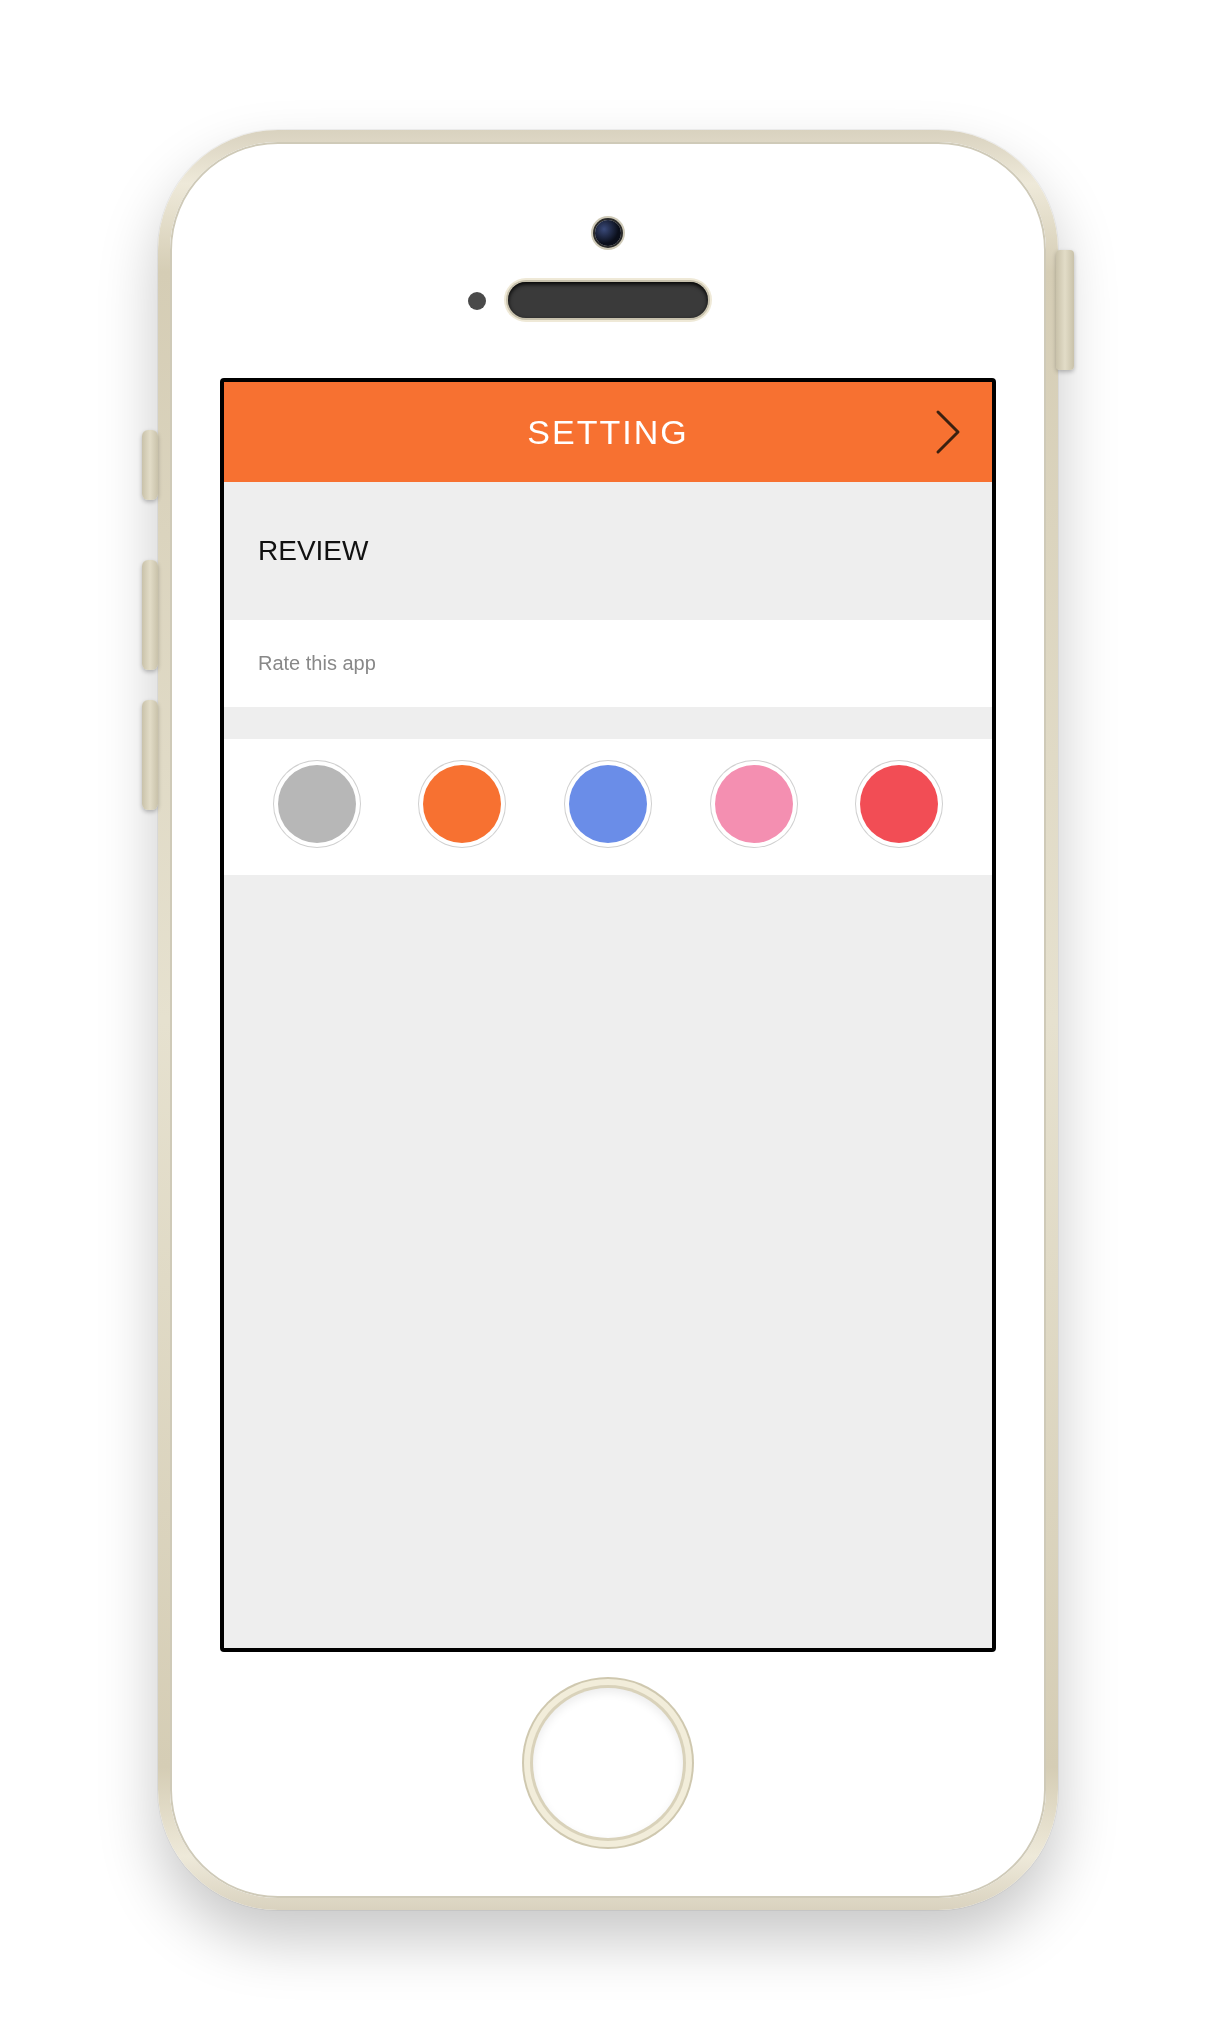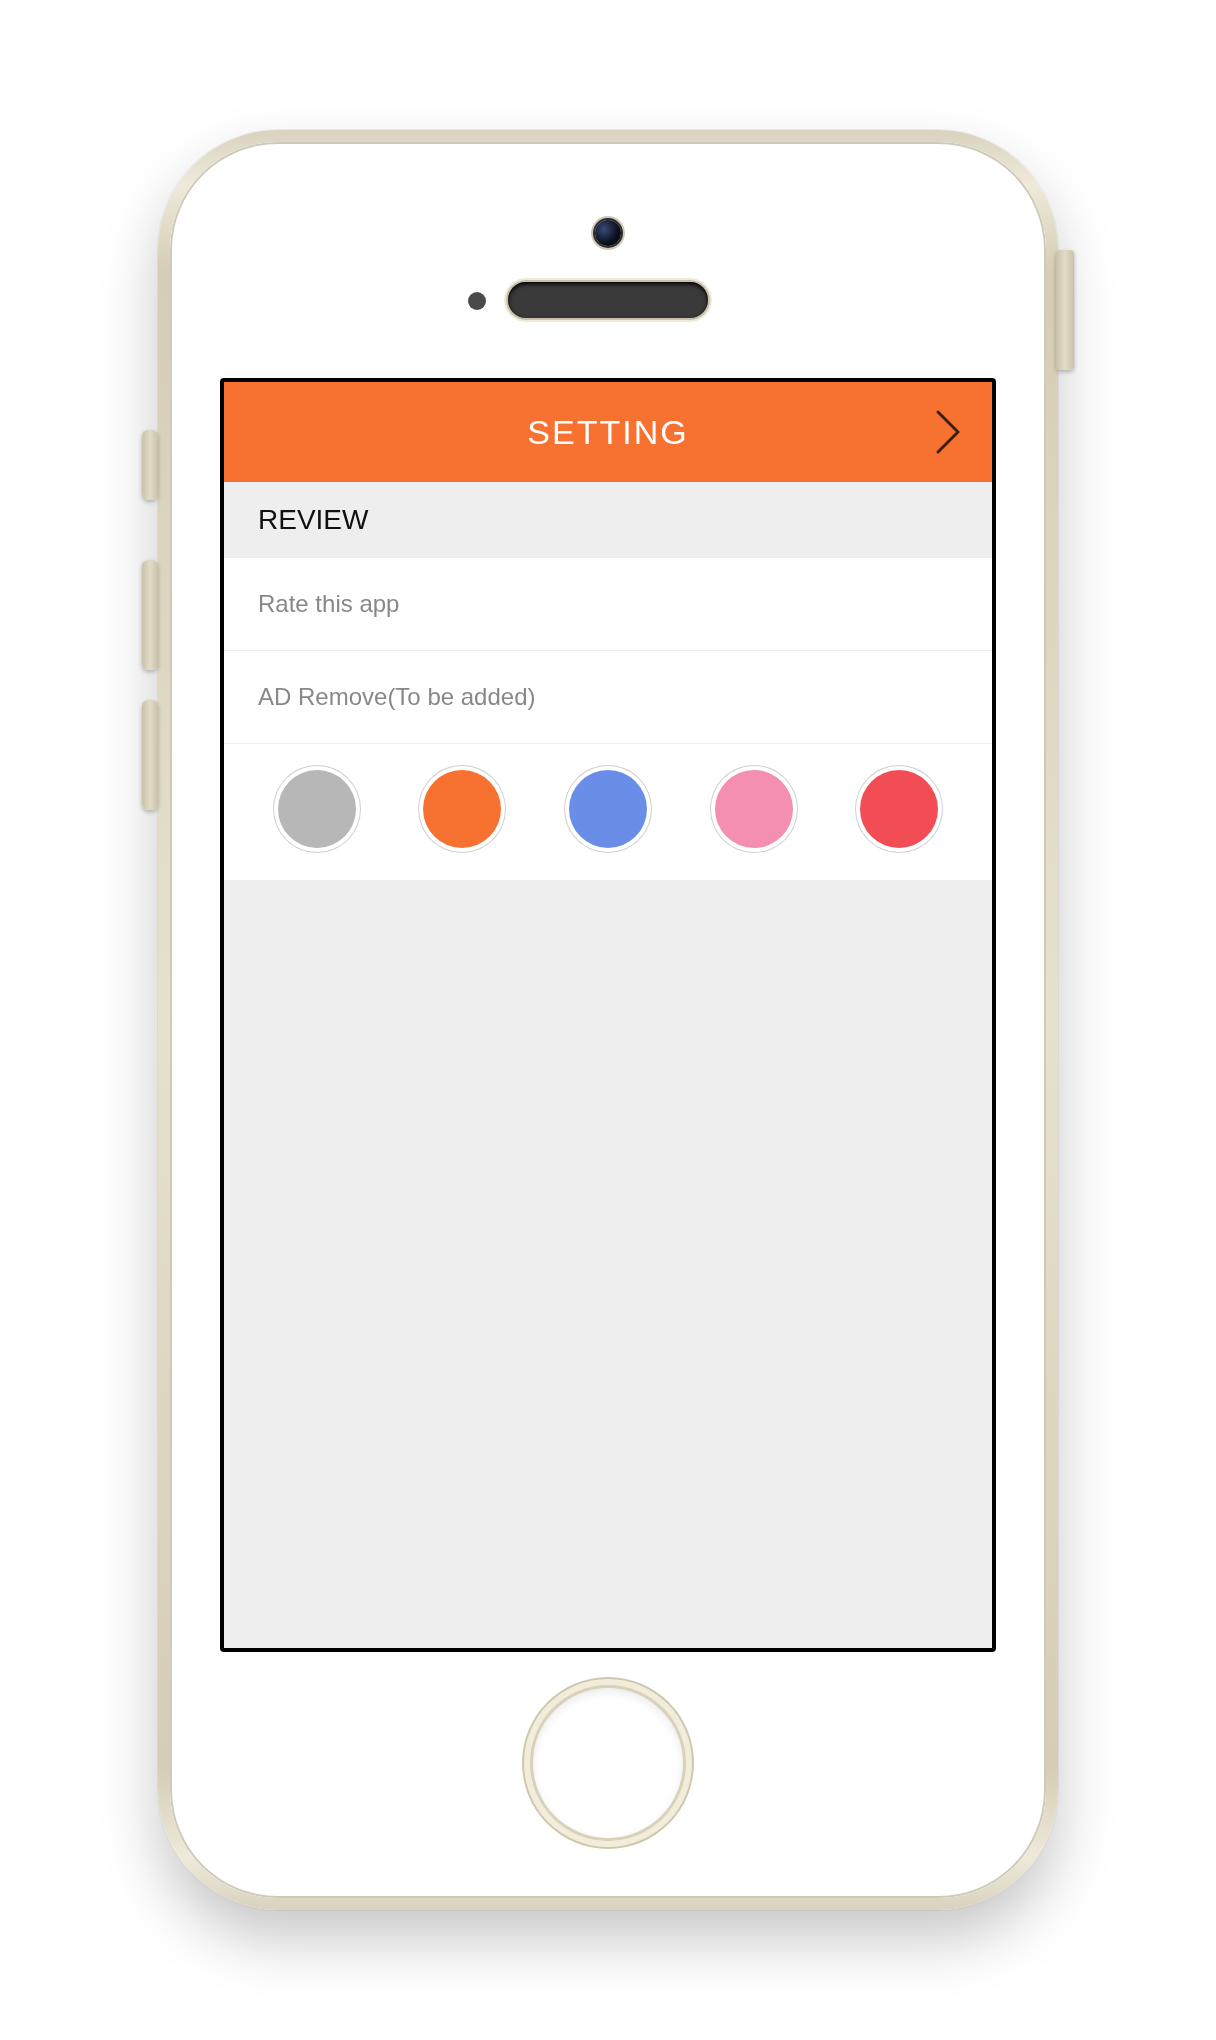--- a/index.html
+++ b/index.html
@@ -74,21 +74,21 @@
   }
 
   
   .screen {
     position:absolute;
     top:236px; left:50px; right:50px; bottom:246px;
     background:#eeeeee;
     border:4px solid #000;
     border-radius:4px;
     overflow:hidden;
-    display:flex; flex-direction:column;
+    display:flex; flex-direction:column;gap:31px;
   }
 
   
   .hdr {
     position:relative;
     height:100px;
     background:#f77131;
     display:flex; align-items:center; justify-content:center;
     color:#fff;
     font-size:34px;
@@ -105,21 +105,21 @@
   .sec-head {
     background:#eeeeee;
     padding:22px 34px;
     font-size:28px;
     font-weight:500;
     color:#111;
   }
   .row {
     background:#ffffff;
     padding:32px 34px;
-    font-size:24px;
+    font-size:20px;
     color:#888;
     border-bottom:1px solid #eee;
   }
   .row:last-of-type{border-bottom:none;}
 
   
   .skin-row{
     background:#ffffff;
     padding:26px 20px 32px;
     display:flex; justify-content:space-around; align-items:center;
@@ -157,21 +157,20 @@
           <svg viewBox="0 0 28 48" width="28" height="48">
               <polyline points="4,4 24,24 4,44" fill="none" stroke="#3a2010" stroke-width="3" stroke-linecap="round" stroke-linejoin="round"></polyline>
             </svg>
         </span>
       </div>
 
       <div class="sec-head">REVIEW</div>
       <div class="row">Rate this app</div>
 
 
-      <div class="row">AD Remove(To be added)</div>
 
       <div class="skin-row">
         <div class="swatch" style="background: rgb(183, 183, 183);"></div>
         <div class="swatch" style="background: rgb(247, 113, 49);"></div>
         <div class="swatch" style="background: rgb(106, 141, 232);"></div>
         <div class="swatch" style="background: rgb(244, 143, 177);"></div>
         <div class="swatch" style="background: rgb(242, 77, 85);"></div>
       </div>
 
       <div class="footer-pad"></div>

